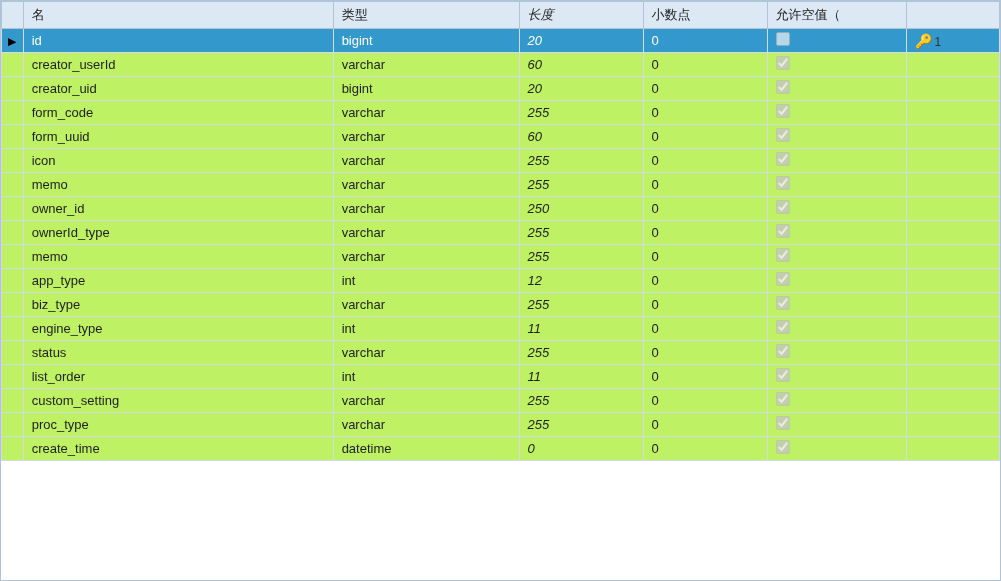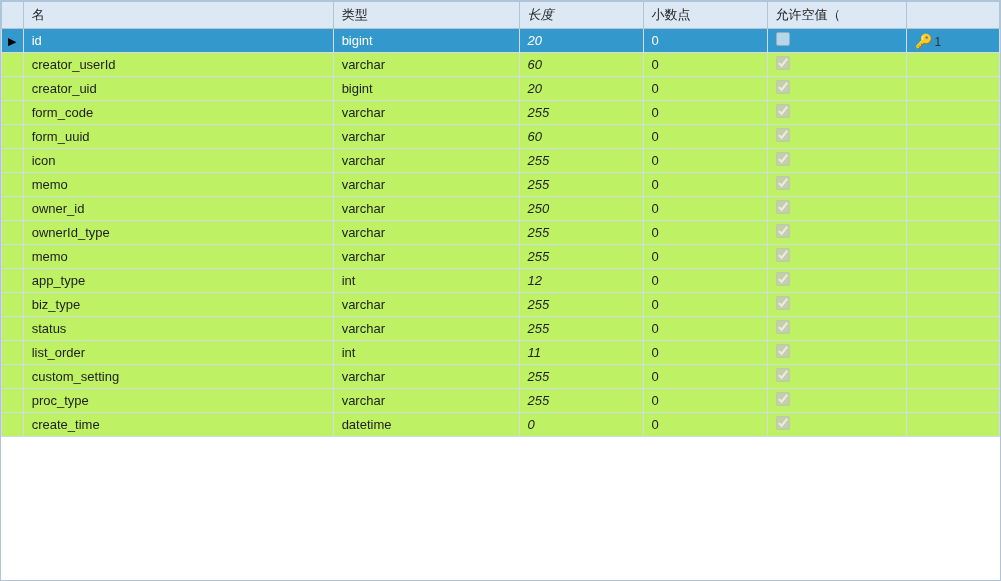--- a/index.html
+++ b/index.html
@@ -202,20 +202,29 @@
           <td class="row-indicator"></td>
           <td class="col-name">biz_type</td>
           <td class="col-type">varchar</td>
           <td class="col-length">255</td>
           <td class="col-decimal">0</td>
           <td class="col-nullable"><input type="checkbox" disabled="" checked="" style=""></td>
           <td class="col-extra"></td>
         </tr>
         <tr>
           <td class="row-indicator"></td>
+          <td class="col-name">engine_type</td>
+          <td class="col-type">int</td>
+          <td class="col-length">11</td>
+          <td class="col-decimal">0</td>
+          <td class="col-nullable"><input type="checkbox" disabled="" checked="" style=""></td>
+          <td class="col-extra"></td>
+        </tr>
+        <tr>
+          <td class="row-indicator"></td>
           <td class="col-name">status</td>
           <td class="col-type">varchar</td>
           <td class="col-length">255</td>
           <td class="col-decimal">0</td>
           <td class="col-nullable"><input type="checkbox" disabled="" checked="" style=""></td>
           <td class="col-extra"></td>
         </tr>
         <tr>
           <td class="row-indicator"></td>
           <td class="col-name">list_order</td>

